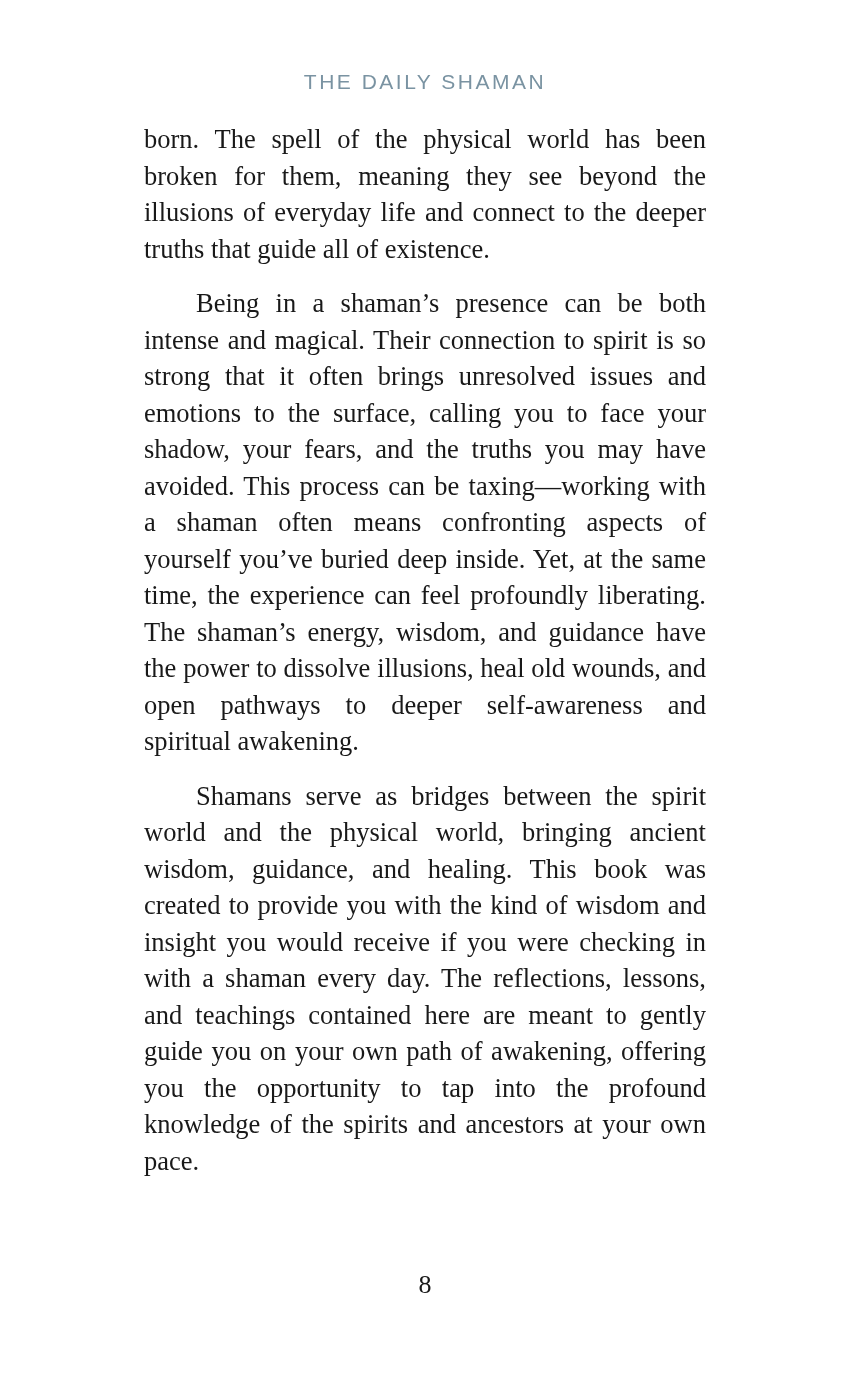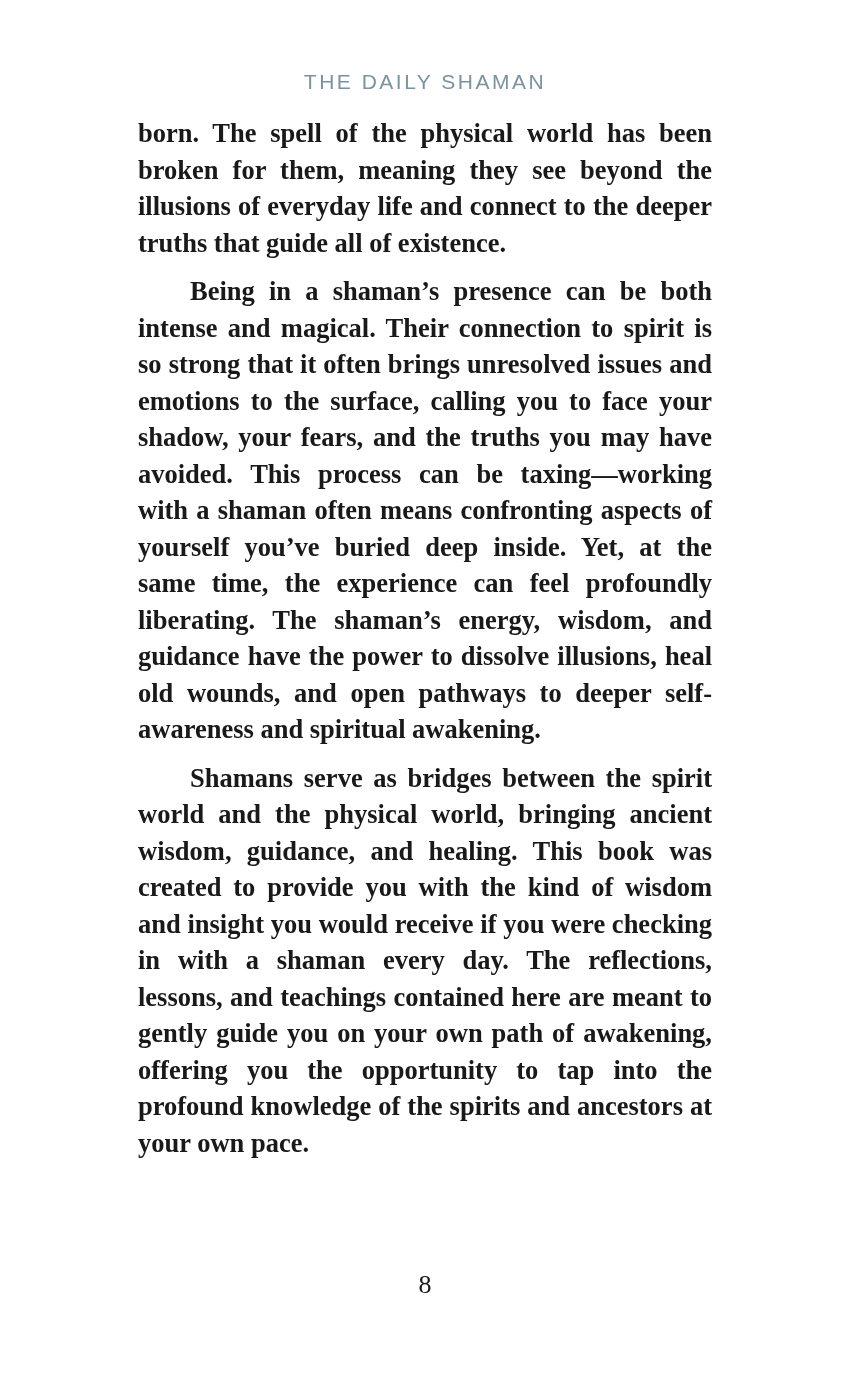--- a/index.html
+++ b/index.html
@@ -37,22 +37,21 @@
     left: 126px;
     width: 598px;
     font-size: 26.5px;
     line-height: 36.5px;
     text-align: justify;
     text-justify: inter-word;
     color: #191919;
   }
 
   .body-text p {
-    margin: 12px;
-    font-weight: bold;
+    margin: 18px;
   }
 
   .body-text p.indented {
     text-indent: 52px;
   }
 
   .page-number {
     position: absolute;
     top: 1270px;
     left: 0;

